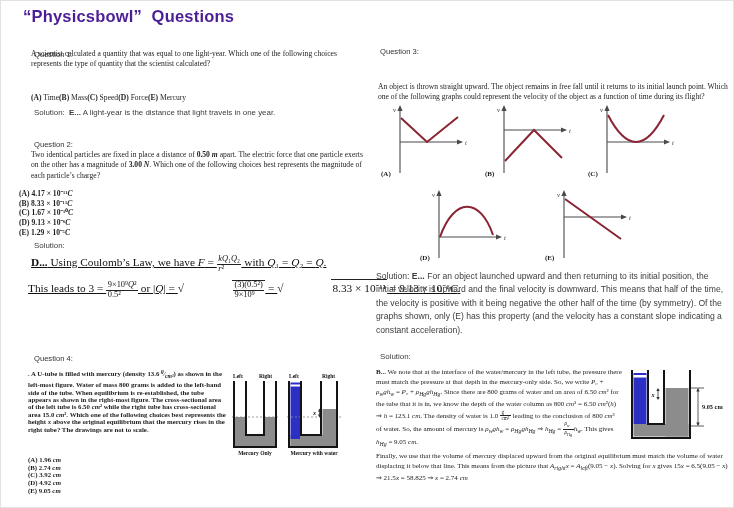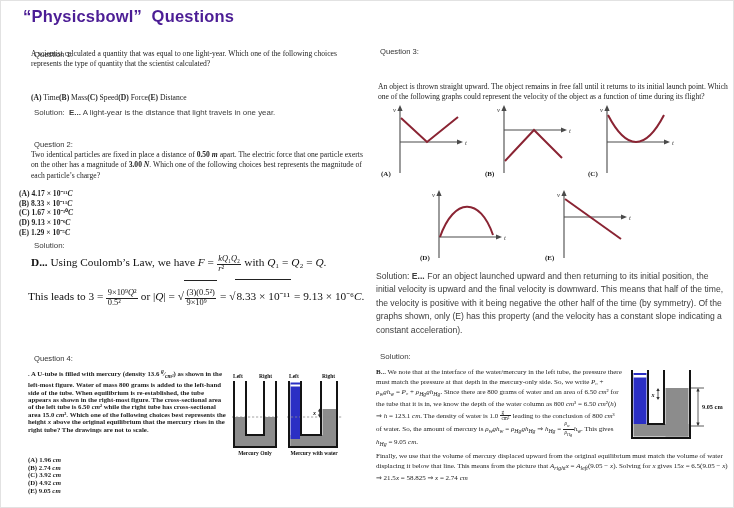--- a/index.html
+++ b/index.html
@@ -19,40 +19,40 @@
   #q1h{left:33px;top:49px;text-align:right;}
   #q1b{left:30px;top:48px;width:336px;}
   #q1o{left:30px;top:92px;width:330px;display:flex;justify-content:flex-start;font:400 7.6px "Liberation Serif",serif;}
   #q1o b{font-weight:700;}
   #q1s{left:33px;top:107px;text-align:center;}
   #q2h{left:33px;top:139px;}
   #q2b{left:30px;top:149px;width:340px;font-family:Liberation Serif, serif;}
   #q2o{left:18px;top:188px;}
   #q2o .o2{font:700 7.6px/9.7px "Liberation Serif",serif;}
   #q2sl{left:33px;top:240px;}
-  .math{font:400 11.3px "Liberation Serif",serif;color:#111;white-space:nowrap;}
+  .math{font:400 11.3px "Liberation Serif",serif;color:#111;white-space:nowrap;text-decoration:underline;}
   #q2m1{left:30px;top:254px;}
   #q2m2{left:27px;top:278px;}
   #q4h{left:33px;top:353px;}
   #q4b{left:27px;top:367px;width:200px;font:600 6.8px/7.45px "Liberation Serif",serif;}
   #q4o{left:27px;top:455px;}
   #q4o .o4{font:700 6.8px/7.7px "Liberation Serif",serif;}
   #q3h{left:379px;top:46px;}
   #q3b{left:377px;top:60px;width:352px;margin-top:21px;}
   #q3s{left:375px;top:269px;width:352px;font:400 8.6px/13.4px "Liberation Sans",sans-serif;color:#3c3c3c;}
   #s4h{left:379px;top:351px;}
   #s4b{left:375px;top:367px;width:354px;font:400 7px/9.8px "Liberation Serif",serif;color:#222;}
   #s4b p{margin:0 0 2px 0;}
   #solfig{float:right;width:102px;height:76px;margin:0 0 2px 6px;}
   
   .fr{display:inline-block;text-align:left;vertical-align:-0.42em;line-height:1.05;}
   .fr .ft{display:block;border-bottom:.8px solid #222;padding:0 1.5px;font-size:74%;}
   .fr .fb{display:block;padding:0 1.5px;font-size:74%;}
   .sq{display:inline-block;white-space:nowrap;}
-  .sq .sqb{display:inline-block;border-top:.9px solid #222;padding:8px 1px;}
+  .sq .sqb{display:inline-block;border-top:.9px solid #222;padding:0 1px;margin-left:48px;}
   
   .graph .ax{stroke:#4a4a4a;stroke-width:1.1;}
   .graph .axf{fill:#4a4a4a;}
   .graph .curve{stroke:#8a2433;stroke-width:2;fill:none;}
   .graph .al{font:italic 6.5px "Liberation Serif",serif;fill:#333;}
   .graph .gl{font:700 7px "Liberation Serif",serif;fill:#222;}
   
   .tube .outline{fill:none;stroke:#141414;stroke-width:2;}
   .tube .lbl{font:700 5.5px "Liberation Serif",serif;fill:#111;}
   .tube .cap{font:700 5.5px "Liberation Serif",serif;fill:#111;text-anchor:middle;}
@@ -70,21 +70,21 @@
 
 <h1 id="title" class="abs">“Physicsbowl”  Questions</h1>
 
 <div id="q1h" class="abs qh">Question 1:</div>
 <div id="q1b" class="abs bodytxt">A scientist calculated a quantity that was equal to one light-year.  Which one of the following choices represents the type of quantity that the scientist calculated?</div>
 <div id="q1o" class="abs">
   <span><b>(A)</b> <span>Time</span></span>
   <span><b>(B)</b> <span>Mass</span></span>
   <span><b>(C)</b> <span>Speed</span></span>
   <span><b>(D)</b> <span>Force</span></span>
-  <span><b>(E)</b> <span>Distance</span></span>
+  <span><b>(E)</b> <span>Mercury</span></span>
 </div>
 <div id="q1s" class="abs sanssol">
   <span>Solution:</span>&nbsp;
   <b>E...</b>
   <span>A light-year is the distance that light travels in one year.</span>
 </div>
 
 <div id="q2h" class="abs qh">Question 2:</div>
 <div id="q2b" class="abs bodytxt">Two identical particles are fixed in place a distance of <b>0.50 <i>m</i></b> apart.  The electric force that one particle exerts on the other has a magnitude of <b>3.00 <i>N</i></b>.  Which one of the following choices best represents the magnitude of each particle’s charge?</div>
 <div id="q2o" class="abs">

